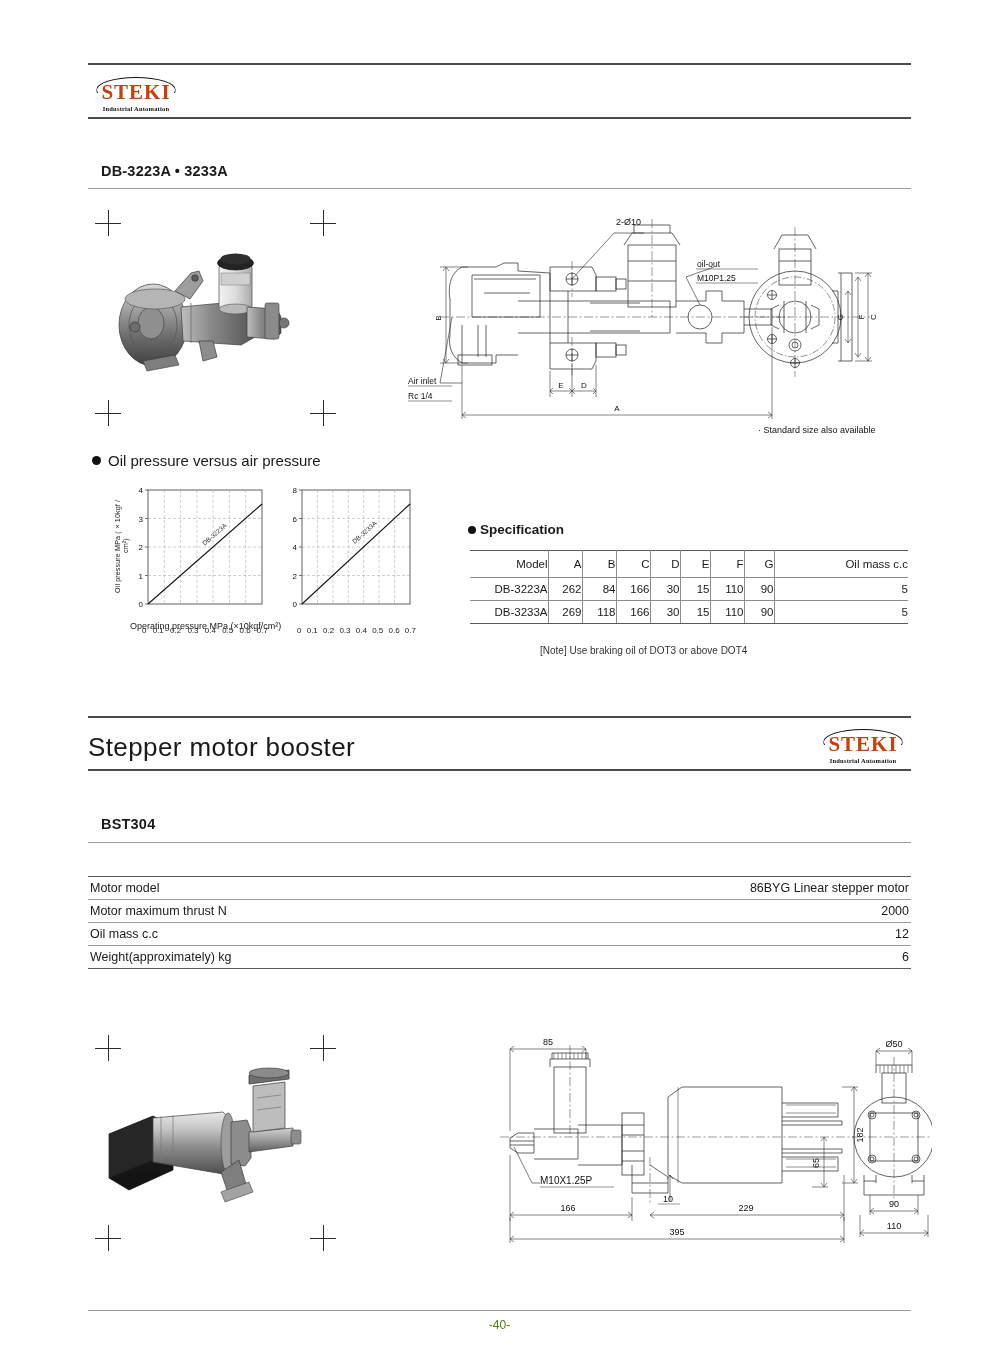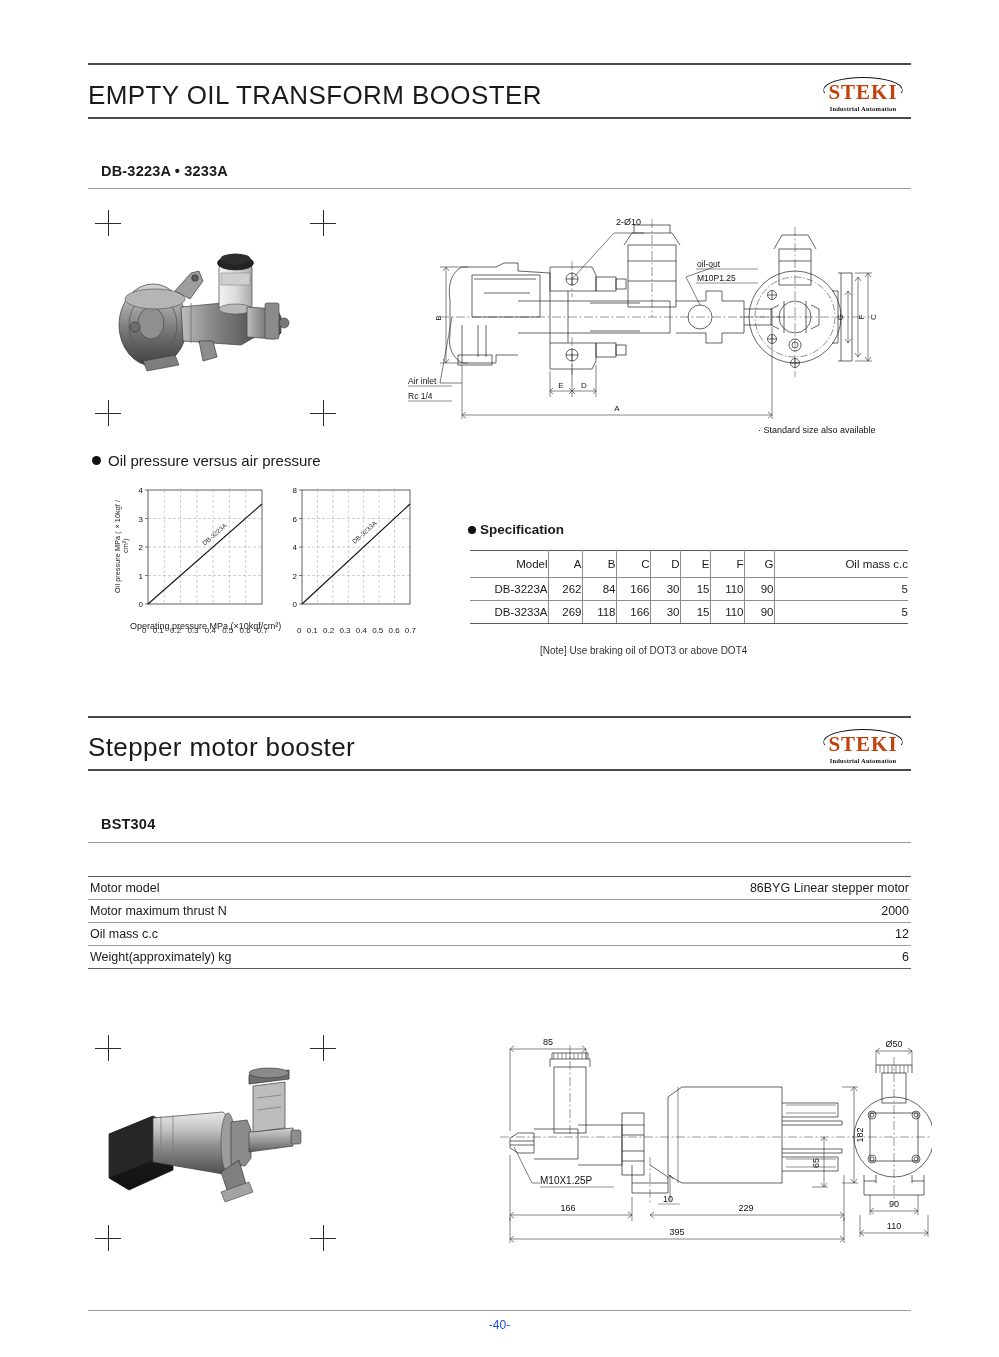--- a/index.html
+++ b/index.html
@@ -93,35 +93,34 @@
   .kv .row {
     display:flex; justify-content:space-between; align-items:center;
     font-size:12.5px; padding:4px 2px 4px 2px;
     border-bottom:1px solid #9a9a9a;
   }
   .kv .row:first-child { border-top:1.6px solid #5a5a5a; }
   .kv .row:last-child  { border-bottom:1.6px solid #5a5a5a; }
 
   
   .footer-rule { position:absolute; left:88px; right:88px; height:1px; background:#9a9a9a; }
-  .pageno { position:absolute; width:100%; text-align:center; font-size:12px; color:#1d4ed8; }
+  .pageno { position:absolute; width:100%; text-align:center; font-size:12px; color:#4d7c0f; }
 
   svg { display:block; }
   .dim { font-size:8px; fill:#111; font-family:"Liberation Sans", sans-serif; }
   .dimv { font-size:8px; fill:#111; font-family:"Liberation Sans", sans-serif; }
 </style>
 </head>
 <body>
 
 <div class="page">
 
   <div class="rule-thick" style="position:absolute;left:88px;right:88px;top:63px;"></div>
 
   <div class="section-head" style="top:70px;height:46px;">
-    <div class="title">EMPTY OIL TRANSFORM BOOSTER</div>
     <div class="logo">
       <div class="wordmark">
         <span class="ell"></span>
         <span>STEKI</span>
       </div>
       <div class="tag">Industrial Automation</div>
     </div>
   </div>
 
   <div class="rule-thick" style="position:absolute;left:88px;right:88px;top:117px;"></div>

